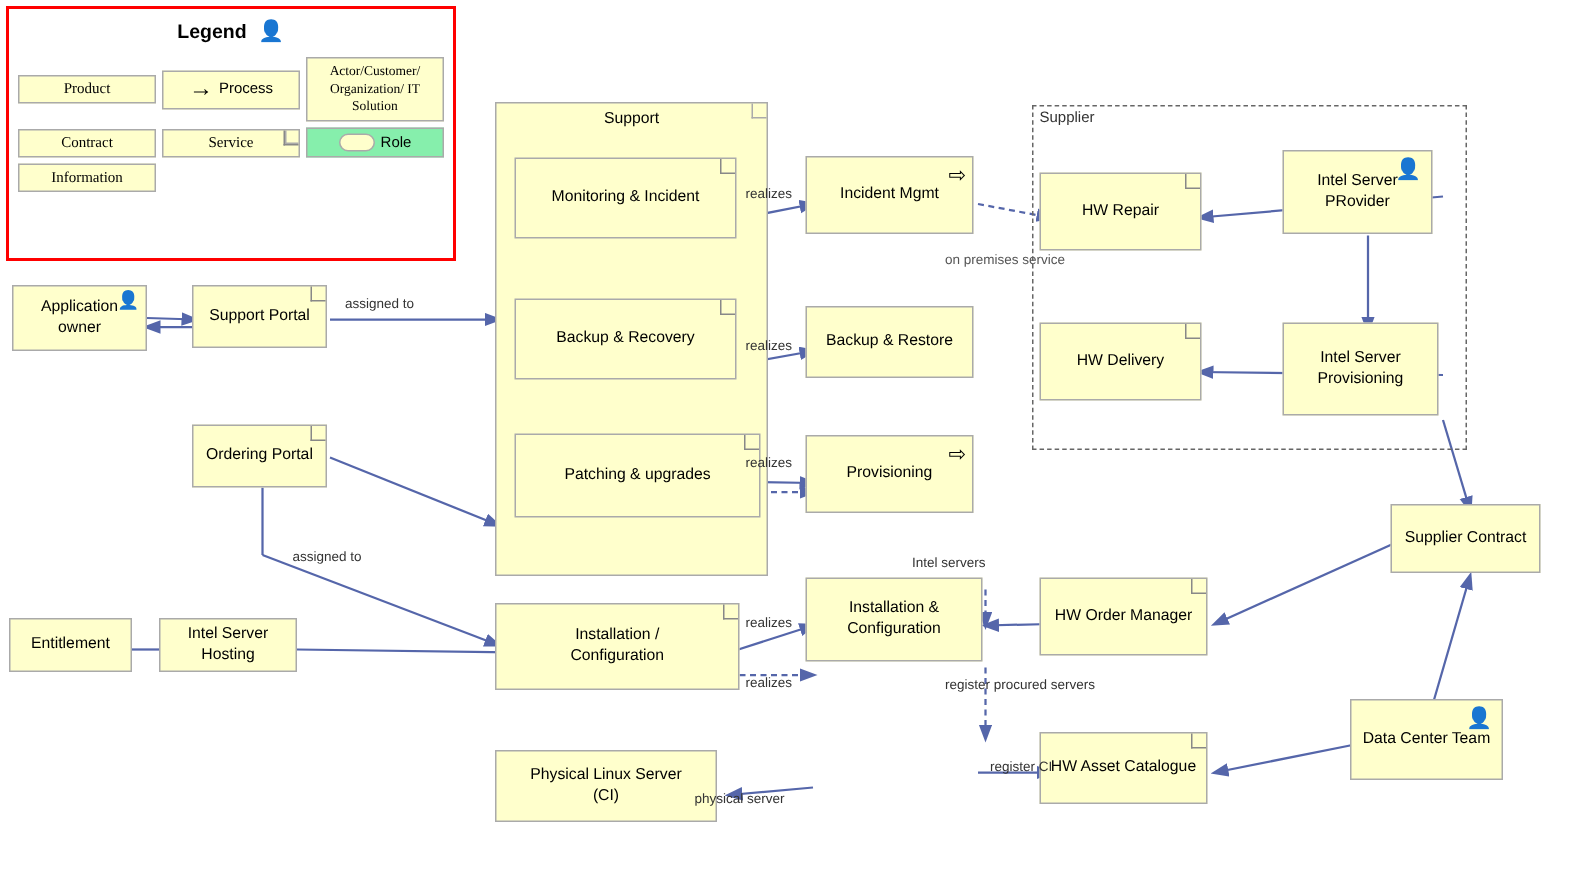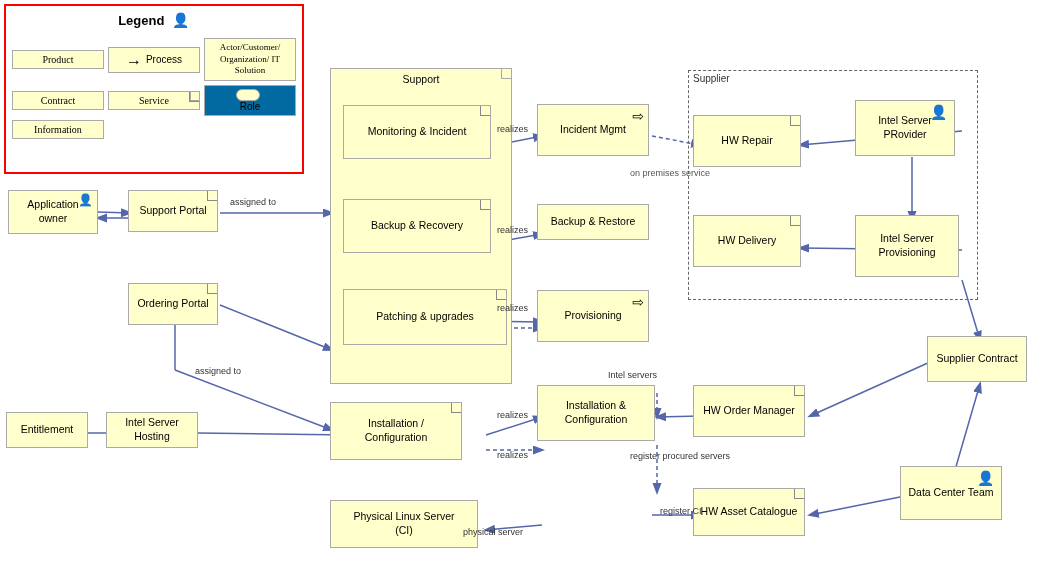--- a/index.html
+++ b/index.html
@@ -206,21 +206,21 @@
 Solution</span>
       </div>
 
       <div class="legend-item">
         <span>Contract</span>
       </div>
       <div class="legend-item with-corner">
         <span>Service</span>
         <div class="corner-mark"></div>
       </div>
-      <div class="legend-item-role" style="background:#0369a1; border:1px solid #aaa; display:flex; align-items:center; justify-content:center; padding:3px 6px;flex-direction:column;">
+      <div class="legend-item-role" style="background:#86efac; border:1px solid #aaa; display:flex; align-items:center; justify-content:center; padding:3px 6px;">
         <span style="display:inline-block; width:24px; height:12px; border:1px solid #aaa; border-radius:6px; background:#ffffcc; margin-right:4px;"></span>
         <span>Role</span>
       </div>
 
       <div class="legend-item">
         <span>Information</span>
       </div>
       <div></div>
         <div></div>
     </div>
@@ -273,21 +273,21 @@
       <div class="corner-mark"></div>
       <span>Backup &amp; Recovery</span>
     </div>
 
     <div class="node" style="left: 12px; top: 220px; width: 164px; height: 56px; position: absolute; margin: 0px;">
       <div class="corner-mark"></div>
       <span>Patching &amp; upgrades</span>
     </div>
   </div>
 
-  <div class="node" style="left:330px; top:402px; width:132px; height:58px;">
+  <div class="node" style="left:330px; top:402px; width:163px; height:58px;">
     <div class="corner-mark"></div>
     <span style="white-space:pre-line;">Installation /
 Configuration</span>
   </div>
 
   <div class="node" style="left:330px; top:500px; width:148px; height:48px;">
     <span style="white-space:pre-line;">Physical Linux Server
 (CI)</span>
   </div>
 
@@ -295,21 +295,21 @@
     <span style="position:absolute; top:2px; right:4px; font-size:14px;">⇨</span>
     <span>Incident Mgmt</span>
   </div>
 
   <div style="position:absolute; left:497px; top:124px; font-size:9px; color:#333;">realizes</div>
   <div style="position:absolute; left:497px; top:225px; font-size:9px; color:#333;">realizes</div>
   <div style="position:absolute; left:497px; top:303px; font-size:9px; color:#333;">realizes</div>
   <div style="position:absolute; left:497px; top:410px; font-size:9px; color:#333;">realizes</div>
   <div style="position:absolute; left:497px; top:450px; font-size:9px; color:#333;">realizes</div>
 
-  <div class="node" style="left:537px; top:204px; width:112px; height:36px;">
+  <div class="node" style="left:537px; top:204px; width:112px; height:48px;">
     <span>Backup &amp; Restore</span>
   </div>
 
   <div class="node" style="left:537px; top:290px; width:112px; height:52px;">
     <span style="position:absolute; top:2px; right:4px; font-size:14px;">⇨</span>
     <span>Provisioning</span>
   </div>
 
   <div class="node" style="left:537px; top:385px; width:118px; height:56px;">
     <span style="white-space:pre-line;">Installation &amp;

